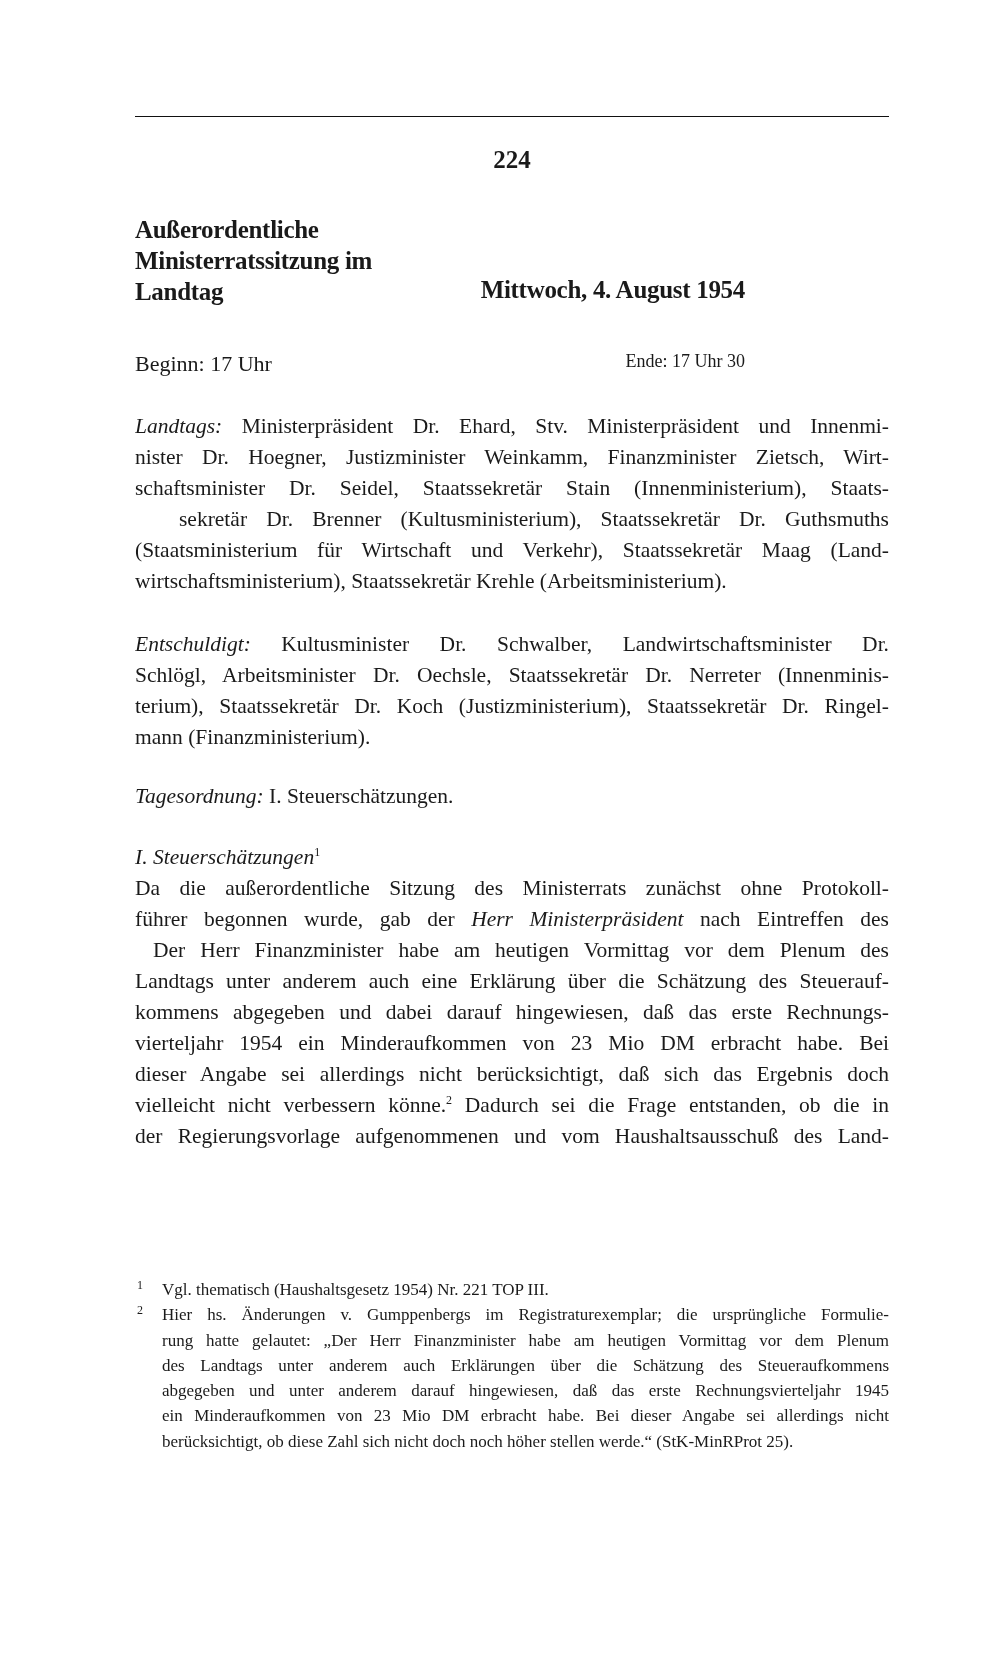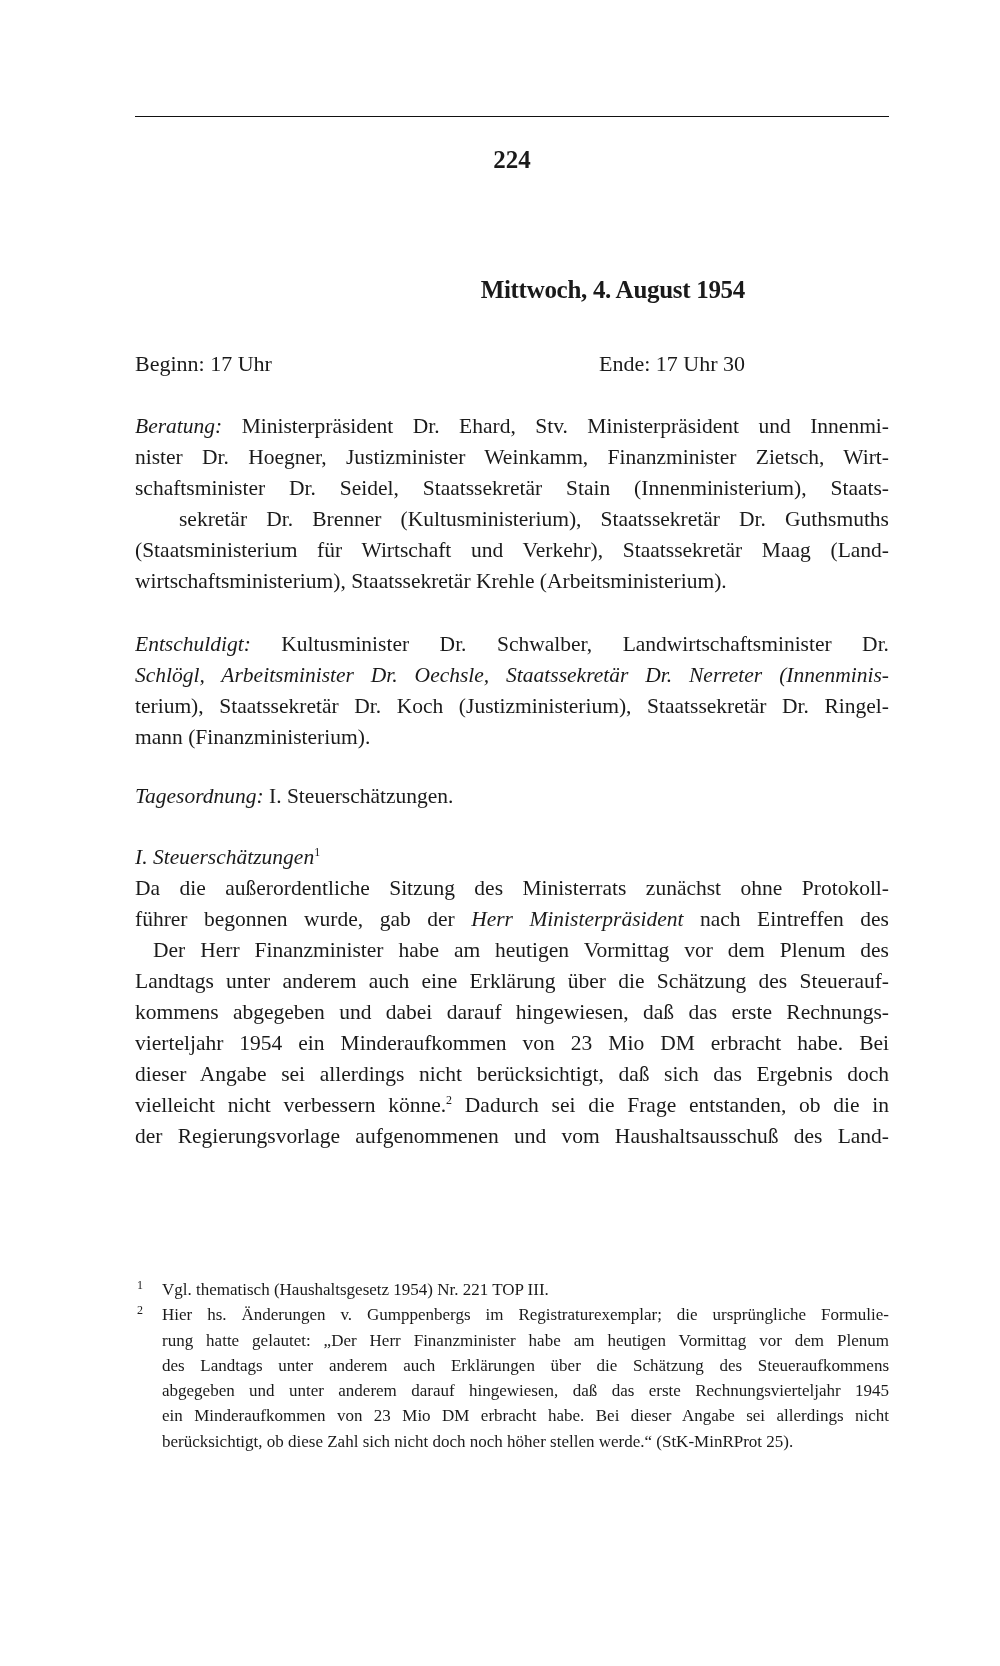--- a/index.html
+++ b/index.html
@@ -9,21 +9,21 @@
   .rule { position: absolute; left: 135px; width: 754px; top: 116px; height: 0;
           border-top: 1.5px solid #111; }
   .pagenum { position: absolute; left: 0; width: 1024px; text-align: center; top: 146px;
              font-size: 25px; font-weight: bold; }
   .title { position: absolute; left: 135px; top: 214px; font-size: 25px; font-weight: bold;
            line-height: 31px; letter-spacing: -0.3px; }
   .title div { white-space: nowrap; }
   .date { position: absolute; right: 111px; top: 276px; font-size: 25px; font-weight: bold;
           white-space: nowrap; letter-spacing: -0.3px; }
   .time-left { position: absolute; left: 135px; top: 351px; font-size: 22px; white-space: nowrap; }
-  .time-right { position: absolute; right: 111px; top: 351px; font-size: 22px; white-space: nowrap; }
+  .time-right { position: absolute; right: 111px; top: 351px; font-size: 18px; white-space: nowrap; }
   .block { position: absolute; left: 135px; width: 754px; font-size: 21.5px; line-height: 31px; }
   .line { display: block; height: 31px; white-space: nowrap; text-align: justify;
           text-align-last: justify; overflow: visible; }
   .line.last { text-align: right; text-align-last: left; }
   .line.indent { padding-left: 18px; }
   .it { font-style: italic; }
   sup { font-size: 12px; vertical-align: 8px; line-height: 0; }
   .fn { position: absolute; left: 135px; width: 754px; font-size: 17px; line-height: 25.3px; }
   .fnrow { position: relative; height: 25.3px; white-space: nowrap; }
   .fnnum { position: absolute; left: 2px; top: -4px; font-size: 12px; }
@@ -32,38 +32,43 @@
 </style>
 </head>
 <body>
 
 <div class="page">
 
   <div class="rule"></div>
 
   <div class="pagenum">224</div>
 
+  <div class="title">
+    <div>Außerordentliche</div>
+    <div>Ministerratssitzung im</div>
+    <div>Landtag</div>
+  </div>
 
   <div class="date">Mittwoch, 4. August 1954</div>
 
   <div class="time-left">Beginn: 17 Uhr</div>
   <div class="time-right">Ende: 17 Uhr 30</div>
 
   <div class="block" style="top:411px;">
-    <span class="line" style="white-space: normal; overflow: hidden;"><span class="it">Beratung:</span><span> Ministerpräsident Dr. Ehard, Stv. Ministerpräsident und Innenmi-</span></span>
+    <span class="line" style="white-space: normal; overflow: hidden;"><span class="it">Landtags:</span><span> Ministerpräsident Dr. Ehard, Stv. Ministerpräsident und Innenmi-</span></span>
     <span class="line" style="white-space: normal; overflow: hidden;">nister Dr. Hoegner, Justizminister Weinkamm, Finanzminister Zietsch, Wirt-</span>
     <span class="line" style="white-space: normal; overflow: hidden;">schaftsminister Dr. Seidel, Staatssekretär Stain (Innenministerium), Staats-</span>
     <span class="line" style="white-space: normal; overflow: hidden; margin-left: 44px;">sekretär Dr. Brenner (Kultusministerium), Staatssekretär Dr. Guthsmuths</span>
     <span class="line" style="white-space: normal; overflow: hidden;">(Staatsministerium für Wirtschaft und Verkehr), Staatssekretär Maag (Land-</span>
     <span class="line last">wirtschaftsministerium), Staatssekretär Krehle (Arbeitsministerium).</span>
   </div>
 
   <div class="block" style="top:629px;">
     <span class="line" style="white-space: normal; overflow: hidden;"><span class="it">Entschuldigt:</span><span> Kultusminister Dr. Schwalber, Landwirtschaftsminister Dr.</span></span>
-    <span class="line" style="white-space: normal; overflow: hidden; font-style: italic;">Schlögl, Arbeitsminister Dr. Oechsle, Staatssekretär Dr. Nerreter (Innenminis-</span>
+    <span class="line" style="white-space: normal; overflow: hidden;">Schlögl, Arbeitsminister Dr. Oechsle, Staatssekretär Dr. Nerreter (Innenminis-</span>
     <span class="line" style="white-space: normal; overflow: hidden;">terium), Staatssekretär Dr. Koch (Justizministerium), Staatssekretär Dr. Ringel-</span>
     <span class="line last">mann (Finanzministerium).</span>
   </div>
 
   <div class="block" style="top:781px;">
     <span class="line last"><span class="it">Tagesordnung:</span><span> I. Steuerschätzungen.</span></span>
   </div>
 
   <div class="block" style="top:842px;">
     <span class="line last"><span class="it">I. Steuerschätzungen</span><sup>1</sup></span>

